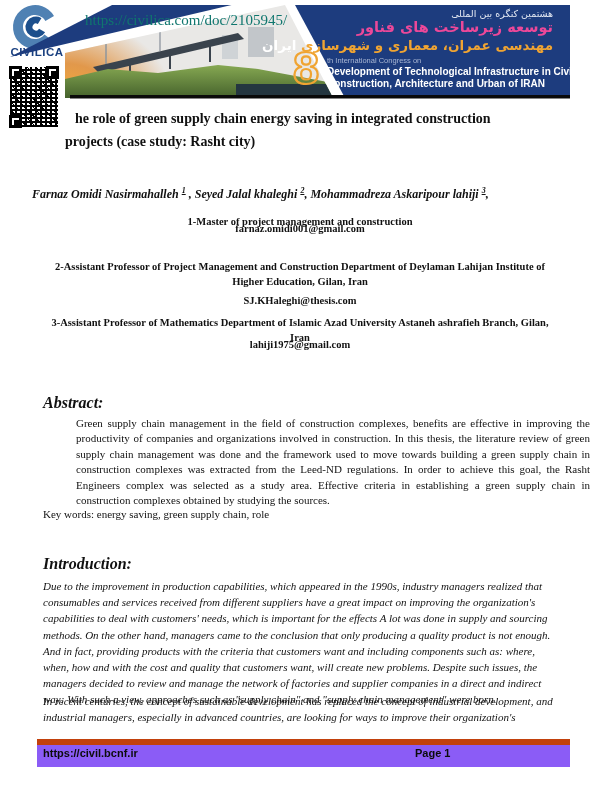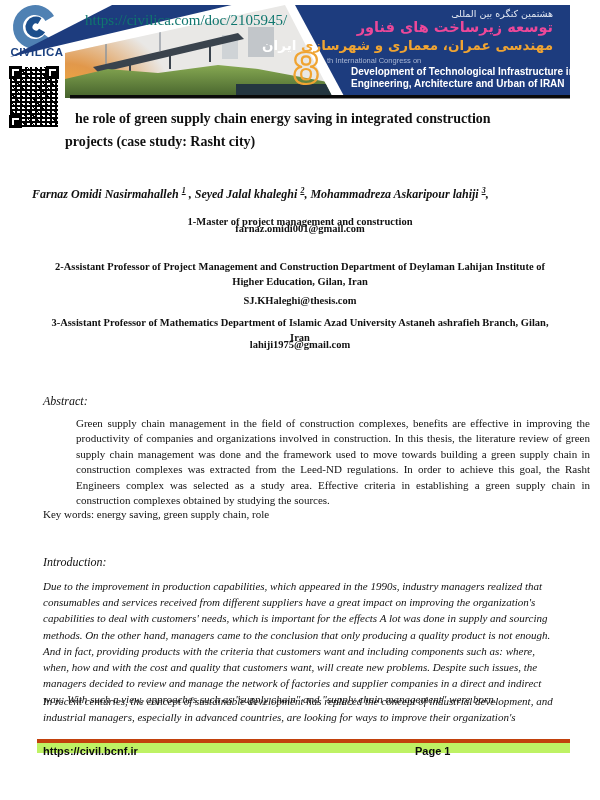--- a/index.html
+++ b/index.html
@@ -19,48 +19,48 @@
   .fa1{top:8px;font-size:9.5px;color:#e4e9f3;}
   .fa2{top:19px;font-size:14.5px;font-weight:bold;color:#ec4899;}
   .fa3{top:37px;font-size:13.5px;font-weight:bold;color:#f0a432;}
   .fa3 .accent{color:#ffffff;margin-left:13px;}
   .big-eight{position:absolute;left:293px;top:44px;z-index:3;
              font-family:"Liberation Sans",sans-serif;font-weight:bold;font-size:47px;line-height:47px;
              color:transparent;-webkit-text-stroke:2.2px #f0a432;}
   .en-pre{position:absolute;left:327px;top:56px;z-index:3;font-family:"Liberation Sans",sans-serif;
           font-size:7.5px;color:#a9b6d3;text-align:center;}
   .en-bold{position:absolute;left:327px;z-index:3;font-family:"Liberation Sans",sans-serif;
-           font-size:10px;font-weight:bold;color:#ffffff;white-space:nowrap;margin-left:24px;}
+           font-size:10px;font-weight:bold;color:#ffffff;white-space:nowrap;}
   .en1{top:66px;} .en2{top:78px;}
 
   
   .qr{position:absolute;left:5px;top:62px;width:58px;height:70px;background:#fff;z-index:5;}
   .qr-noise{position:absolute;left:5px;top:5px;right:5px;bottom:5px;
     background-image:
       repeating-linear-gradient(0deg,#000 0 2px,transparent 2px 4px),
       repeating-linear-gradient(90deg,#000 0 2px,transparent 2px 5px),
       repeating-linear-gradient(45deg,#000 0 1px,transparent 1px 6px);}
   .finder{position:absolute;width:13px;height:13px;background:#fff;border:3px solid #000;box-sizing:border-box;}
   .finder::after{content:"";position:absolute;left:2px;top:2px;width:5px;height:5px;background:#000;}
   .f-tl{left:4px;top:4px;} .f-tr{right:4px;top:4px;} .f-bl{left:4px;bottom:4px;}
 
   
   .title{left:65px;top:107px;width:500px;font-weight:bold;font-size:14px;line-height:23px;}
   .title .l1{display:block;text-indent:10px;}
   .authors{left:32px;top:186px;width:514px;font-weight:bold;font-size:12px;font-style:italic;}
   .authors sup{font-size:8px;text-decoration:underline;}
   .affil{left:43px;width:514px;font-weight:bold;font-size:10.5px;line-height:14.5px;text-align:center;}
-  .h-italic{left:43px;width:514px;font-weight:normal;font-style:italic;font-size:12px;}
+  .h-italic{left:43px;width:514px;font-weight:bold;font-style:italic;font-size:16px;}
   .body-p{left:43px;width:514px;font-size:11px;line-height:15.4px;}
   .just{text-align:justify;margin-left:33px;}
   .ital{font-style:italic;line-height:16.2px;}
 
   
-  .footer-bar{position:absolute;left:37px;top:739px;width:533px;height:14px;
-              background:#bef264;border-top:4px solid #c2410c;box-sizing:border-box;z-index:2;
+  .footer-bar{position:absolute;left:37px;top:739px;width:533px;height:28px;
+              background:#8b5cf6;border-top:6px solid #c2410c;box-sizing:border-box;z-index:2;
               font-family:"Liberation Sans",sans-serif;font-weight:bold;font-size:11px;color:#0c0c0c;}
   .footer-url{position:absolute;left:6px;top:2px;}
   .footer-page{position:absolute;left:378px;top:2px;}
 </style>
 </head>
 <body>
 
 <div class="page">
 
   <svg class="logo-svg" width="56" height="46" viewBox="0 0 56 46">
@@ -108,21 +108,21 @@
 
     <rect x="62" y="90" width="500" height="3.5" fill="#0a0a0a"></rect>
   </svg>
 
   <div class="fa-line fa1">هشتمین کنگره بین المللی</div>
   <div class="fa-line fa2">توسعه زیرساخت های فناور</div>
   <div class="fa-line fa3"><span>مهندسی عمران، معماری و شهرسازی </span><span class="accent">ایران</span></div>
   <div class="big-eight">8</div>
   <div class="en-pre">th International Congress on</div>
   <div class="en-bold en1">Development of Technological Infrastructure in Civil</div>
-  <div class="en-bold en2">Engineering, Architecture and Urban of IRAN</div>
+  <div class="en-bold en2">Construction, Architecture and Urban of IRAN</div>
 
   <div class="doc-url">https://civilica.com/doc/2105945/</div>
 
   <div class="qr">
     <div class="qr-noise"></div>
     <div class="finder f-tl"></div>
     <div class="finder f-tr"></div>
     <div class="finder f-bl"></div>
   </div>
 

